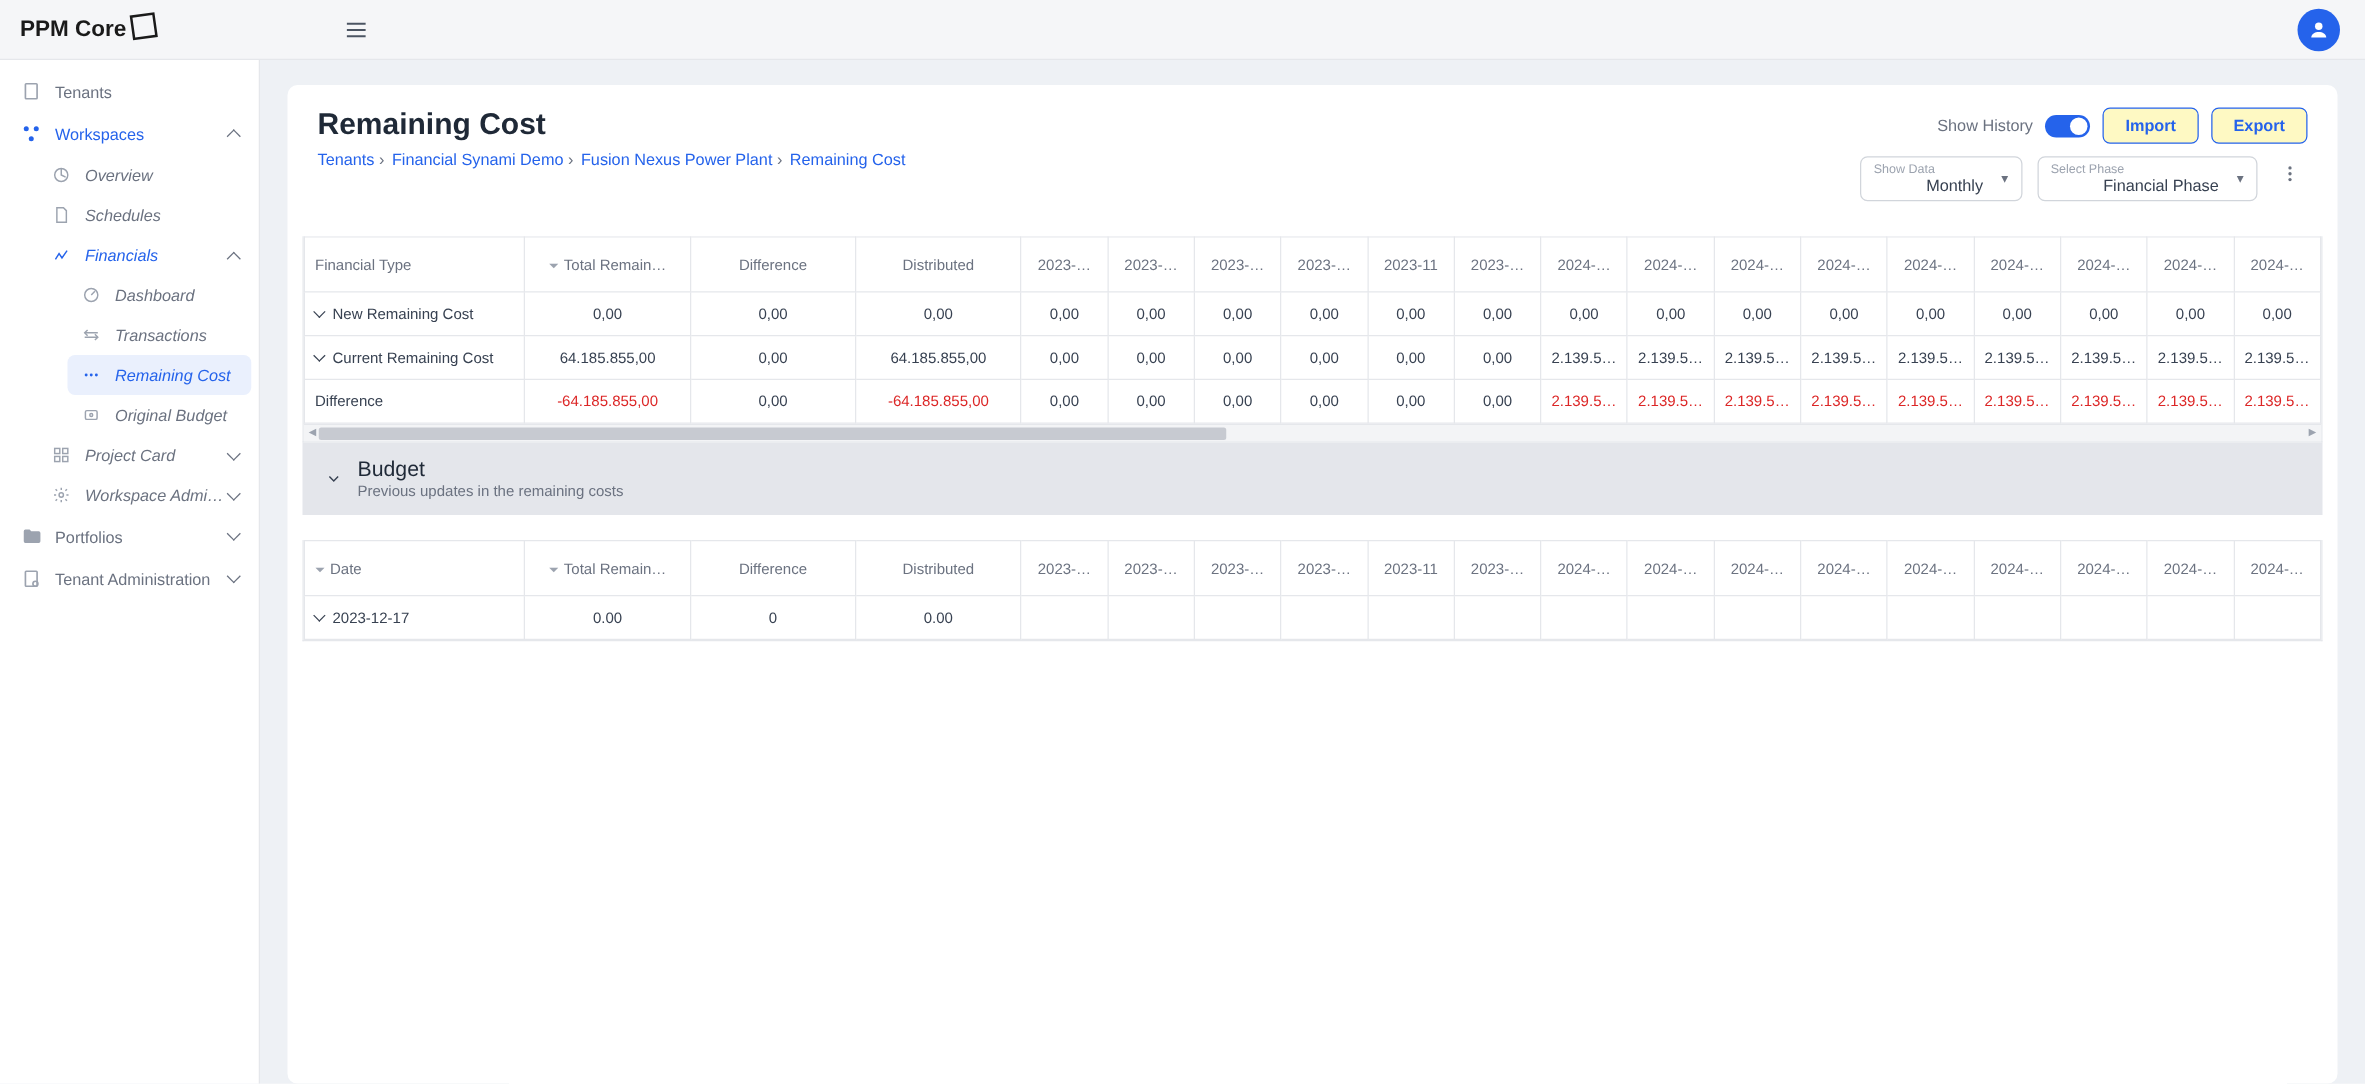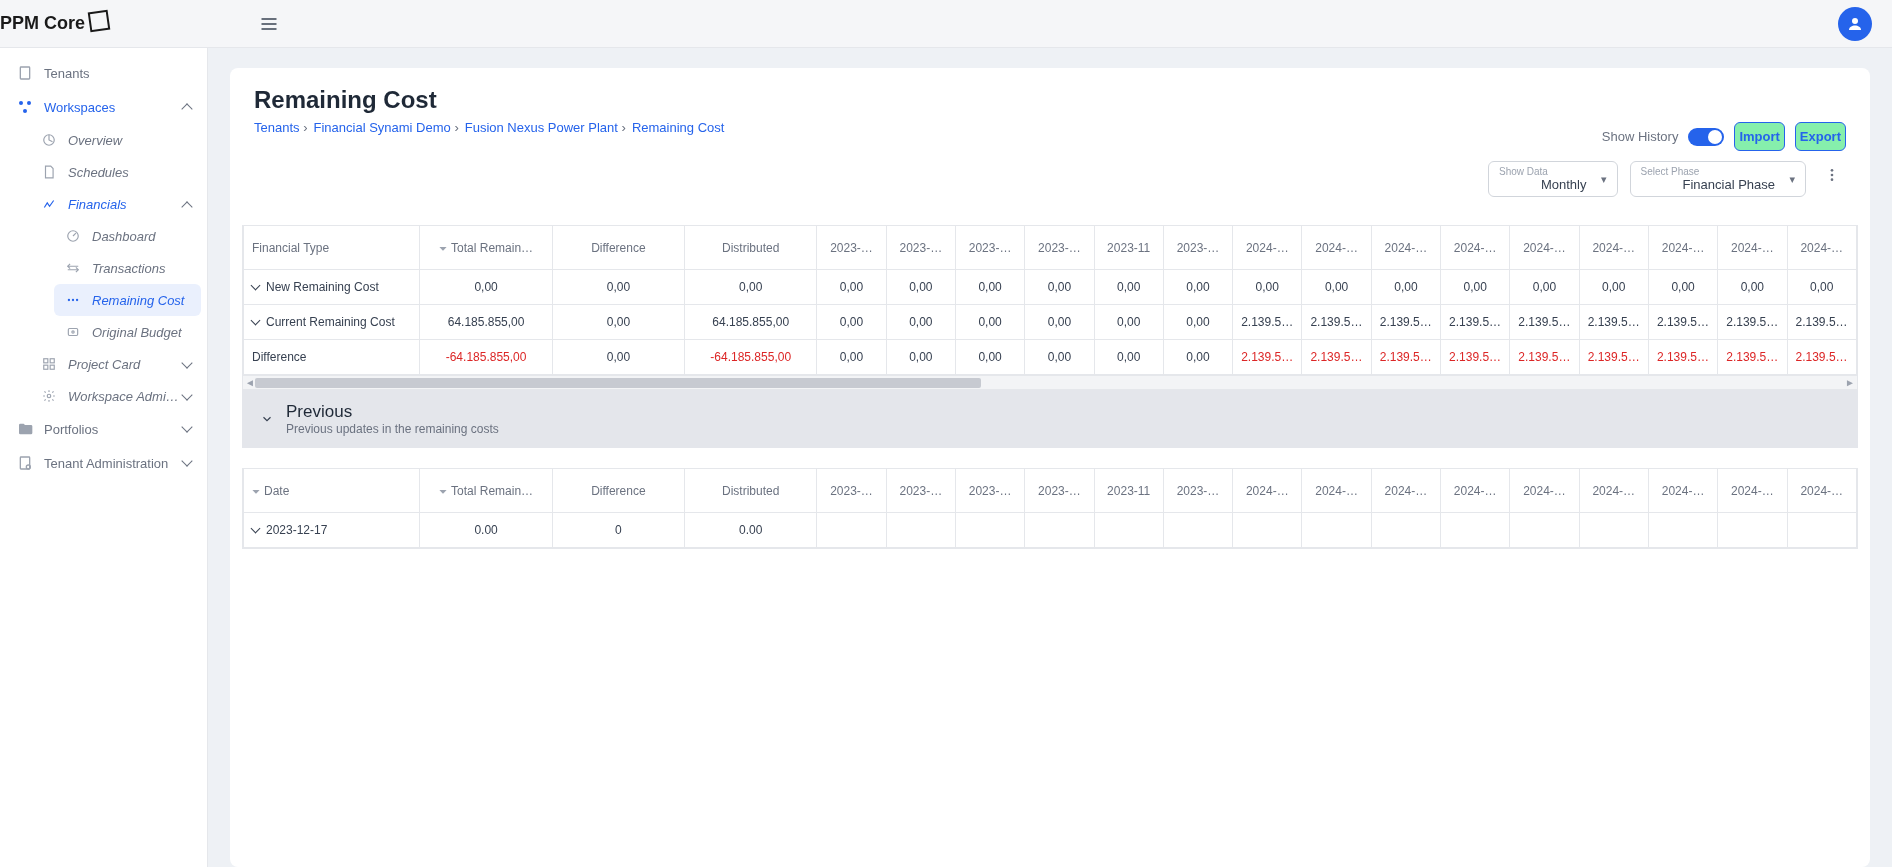--- a/index.html
+++ b/index.html
@@ -1,18 +1,18 @@
 <!DOCTYPE html>
 <html><head>
 <meta charset="utf-8">
 <style>
 * { box-sizing: border-box; margin: 0; padding: 0; }
 body { font-family: 'Segoe UI', Arial, sans-serif; background: #eef1f5; color: #3a3a3a; font-size: 13px; overflow: hidden; }
 
-.topbar { height: 48px; background: #f5f6f8; display: flex; align-items: center; padding: 0 0; border-bottom: 1px solid #e5e7eb; position: relative; }
+.topbar { height: 48px; background: #f5f6f8; display: flex; align-items: center; padding: 0 16px; border-bottom: 1px solid #e5e7eb; position: relative; }
 .logo { display: flex; align-items: center; gap: 4px; font-weight: 700; font-size: 18px; color: #1a1a1a; }
 .logo-icon { width: 20px; height: 20px; border: 2px solid #1a1a1a; transform: rotate(-8deg); position: relative; top: -3px; }
 .hamburger { margin-left: 150px; cursor: pointer; color: #4b5563; }
 .avatar { position: absolute; right: 20px; width: 34px; height: 34px; border-radius: 50%; background: #2563eb; display: flex; align-items: center; justify-content: center; color: #fff; cursor: pointer; }
 
 .layout { display: flex; height: calc(100vh - 48px); }
 
 .sidebar { width: 208px; background: #fff; border-right: 1px solid #e5e7eb; padding: 8px 6px; overflow-y: auto; }
 .nav-item { display: flex; align-items: center; padding: 8px 10px; border-radius: 6px; cursor: pointer; color: #6b7280; font-size: 13px; gap: 10px; position: relative; }
 .nav-item.expandable::after { content: ""; position: absolute; right: 10px; width: 7px; height: 7px; border-right: 1.5px solid #6b7280; border-bottom: 1.5px solid #6b7280; transform: rotate(45deg); top: 11px; }
@@ -28,25 +28,25 @@
 .card { background: #fff; border-radius: 8px; padding: 0; flex: 1; display: flex; flex-direction: column; overflow: hidden; }
 
 .card-head { padding: 18px 24px 0 24px; display: flex; justify-content: space-between; align-items: flex-start; }
 .page-title { font-size: 24px; font-weight: 600; color: #1f2937; margin-bottom: 6px; }
 .breadcrumb { font-size: 13px; color: #2563eb; display: flex; gap: 6px; flex-wrap: wrap; }
 .breadcrumb span { color: #2563eb; cursor: pointer; }
 .breadcrumb span::after { content: " ›"; color: #6b7280; }
 .breadcrumb span:last-child::after { content: ""; }
 
 .head-right { display: flex; flex-direction: column; align-items: flex-end; gap: 10px; }
-.row1 { display: flex; align-items: center; gap: 10px; margin-top: 36px; }
+.row1 { display: flex; align-items: center; gap: 10px; }
 .show-history-label { color: #6b7280; font-size: 13px; }
 .toggle { width: 36px; height: 18px; background: #2563eb; border-radius: 10px; position: relative; cursor: pointer; }
 .toggle::after { content: ""; position: absolute; right: 2px; top: 2px; width: 14px; height: 14px; background: #fff; border-radius: 50%; }
-.btn-outline { border: 1.5px solid #2563eb; background: #86efac; color: #2563eb; padding: 6px 4px; border-radius: 6px; font-size: 13px; font-weight: 600; cursor: pointer; }
+.btn-outline { border: 1.5px solid #2563eb; background: #fef9c3; color: #2563eb; padding: 6px 17px; border-radius: 6px; font-size: 13px; font-weight: 600; cursor: pointer; }
 
 .row2 { display: flex; align-items: flex-start; gap: 12px; }
 .select-box { border: 1px solid #d1d5db; border-radius: 6px; padding: 4px 30px 4px 10px; position: relative; min-width: 110px; cursor: pointer; background: #fff; }
 .select-box .lbl { font-size: 10px; color: #9ca3af; display: block; }
 .select-box .val { font-size: 13px; color: #374151; margin-left: 42px; }
 .select-box::after { content: "▾"; position: absolute; right: 10px; top: 50%; transform: translateY(-50%); color: #6b7280; font-size: 11px; }
 .kebab { cursor: pointer; color: #6b7280; padding: 6px; }
 
 .table-wrapper { margin: 28px 12px 0 12px; border: 1px solid #e5e7eb; border-top: none; overflow-x: auto; position: relative; }
 .table-wrapper.history-table { margin-top: 20px; }
@@ -360,21 +360,21 @@
         </div>
       </div>
 
       <div class="history-header">
         <span class="chev">
           <svg width="14" height="14" viewBox="0 0 24 24" fill="none" stroke="currentColor" stroke-width="2">
               <polyline points="6 9 12 15 18 9"></polyline>
             </svg>
         </span>
         <div>
-          <div class="history-title">Previous</div>
+          <div class="history-title">Budget</div>
           <div class="history-sub">Previous updates in the remaining costs</div>
         </div>
       </div>
 
       <div class="table-wrapper history-table">
         <table class="grid-table" id="history-table">
             <thead>
               <tr>
                 <th class="col-type"><span class="filter-icon">⏷</span><span>Date</span></th>
                 <th class="col-num"><span class="filter-icon">⏷</span><span>Total Remain…</span></th>

